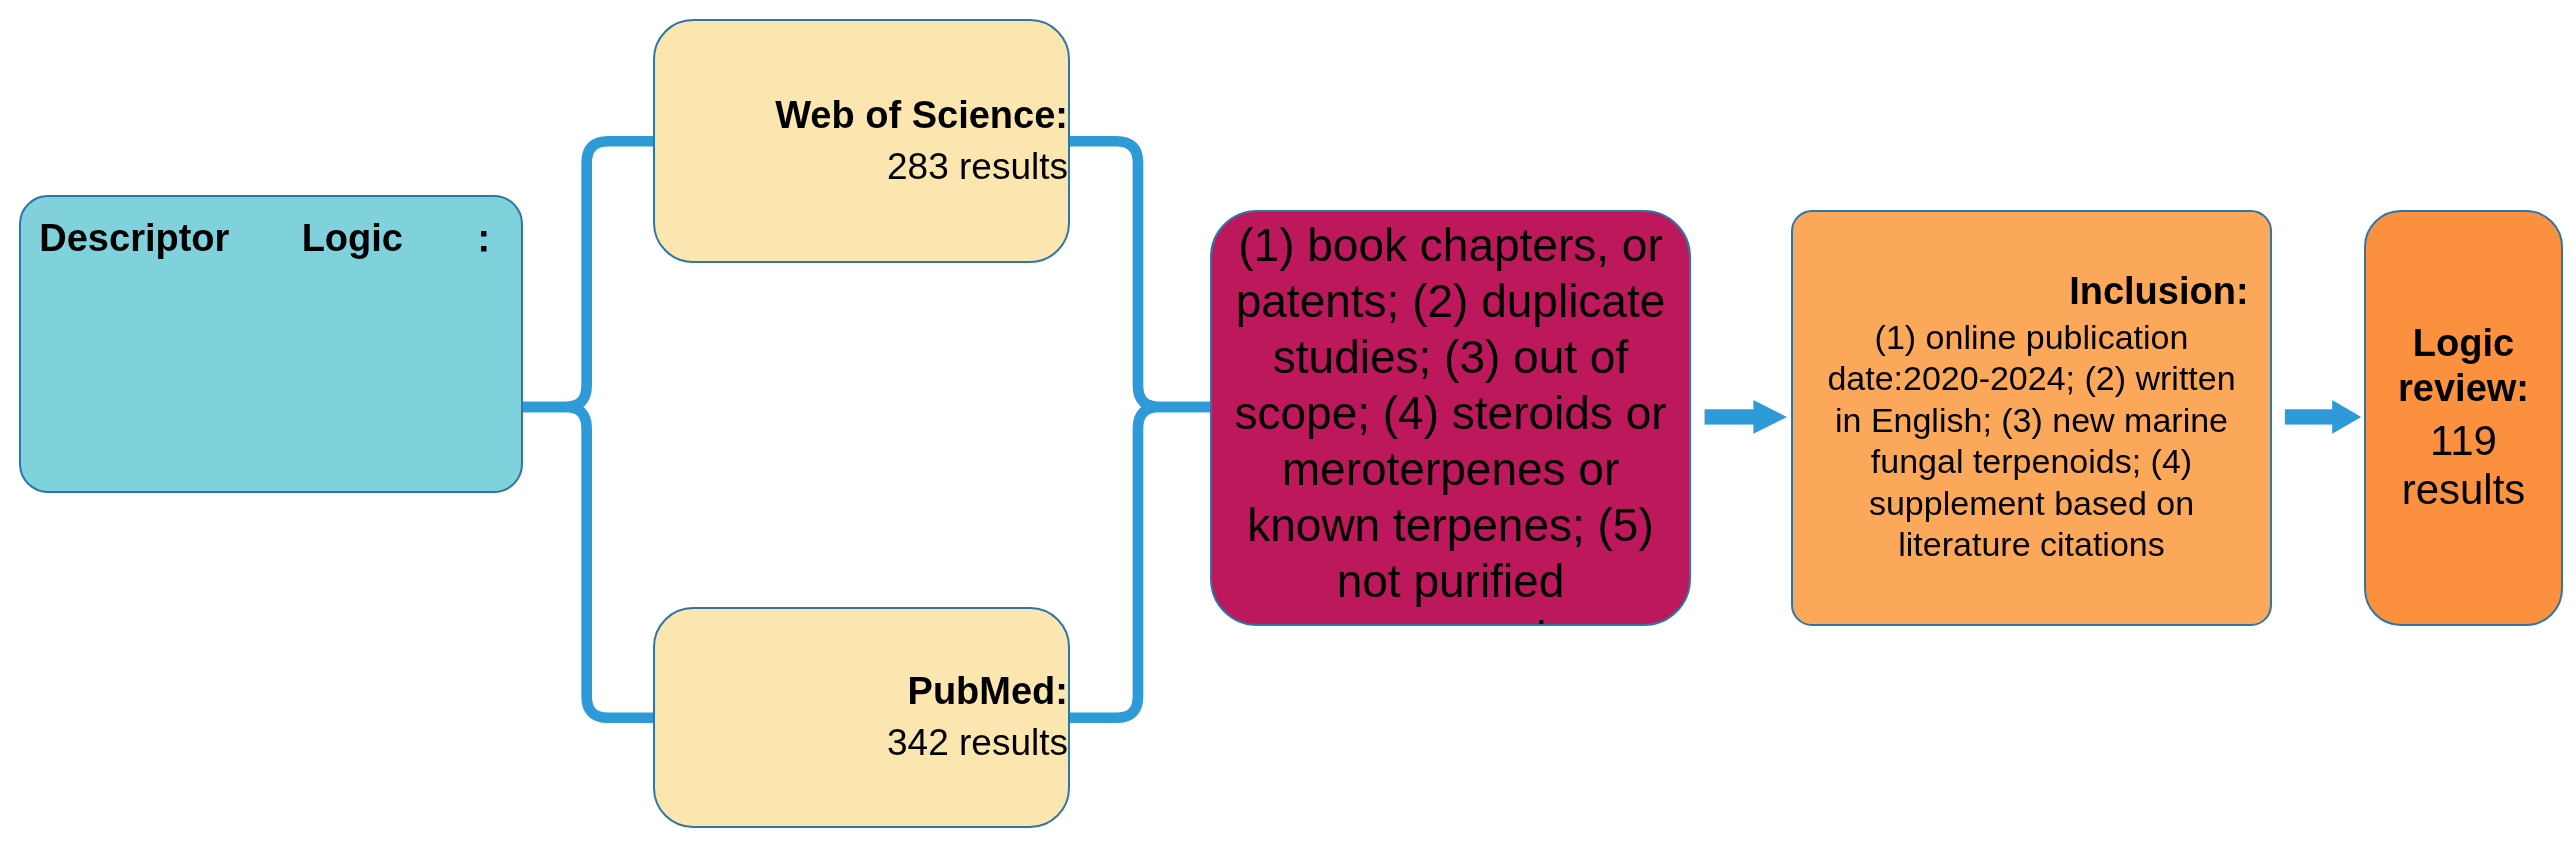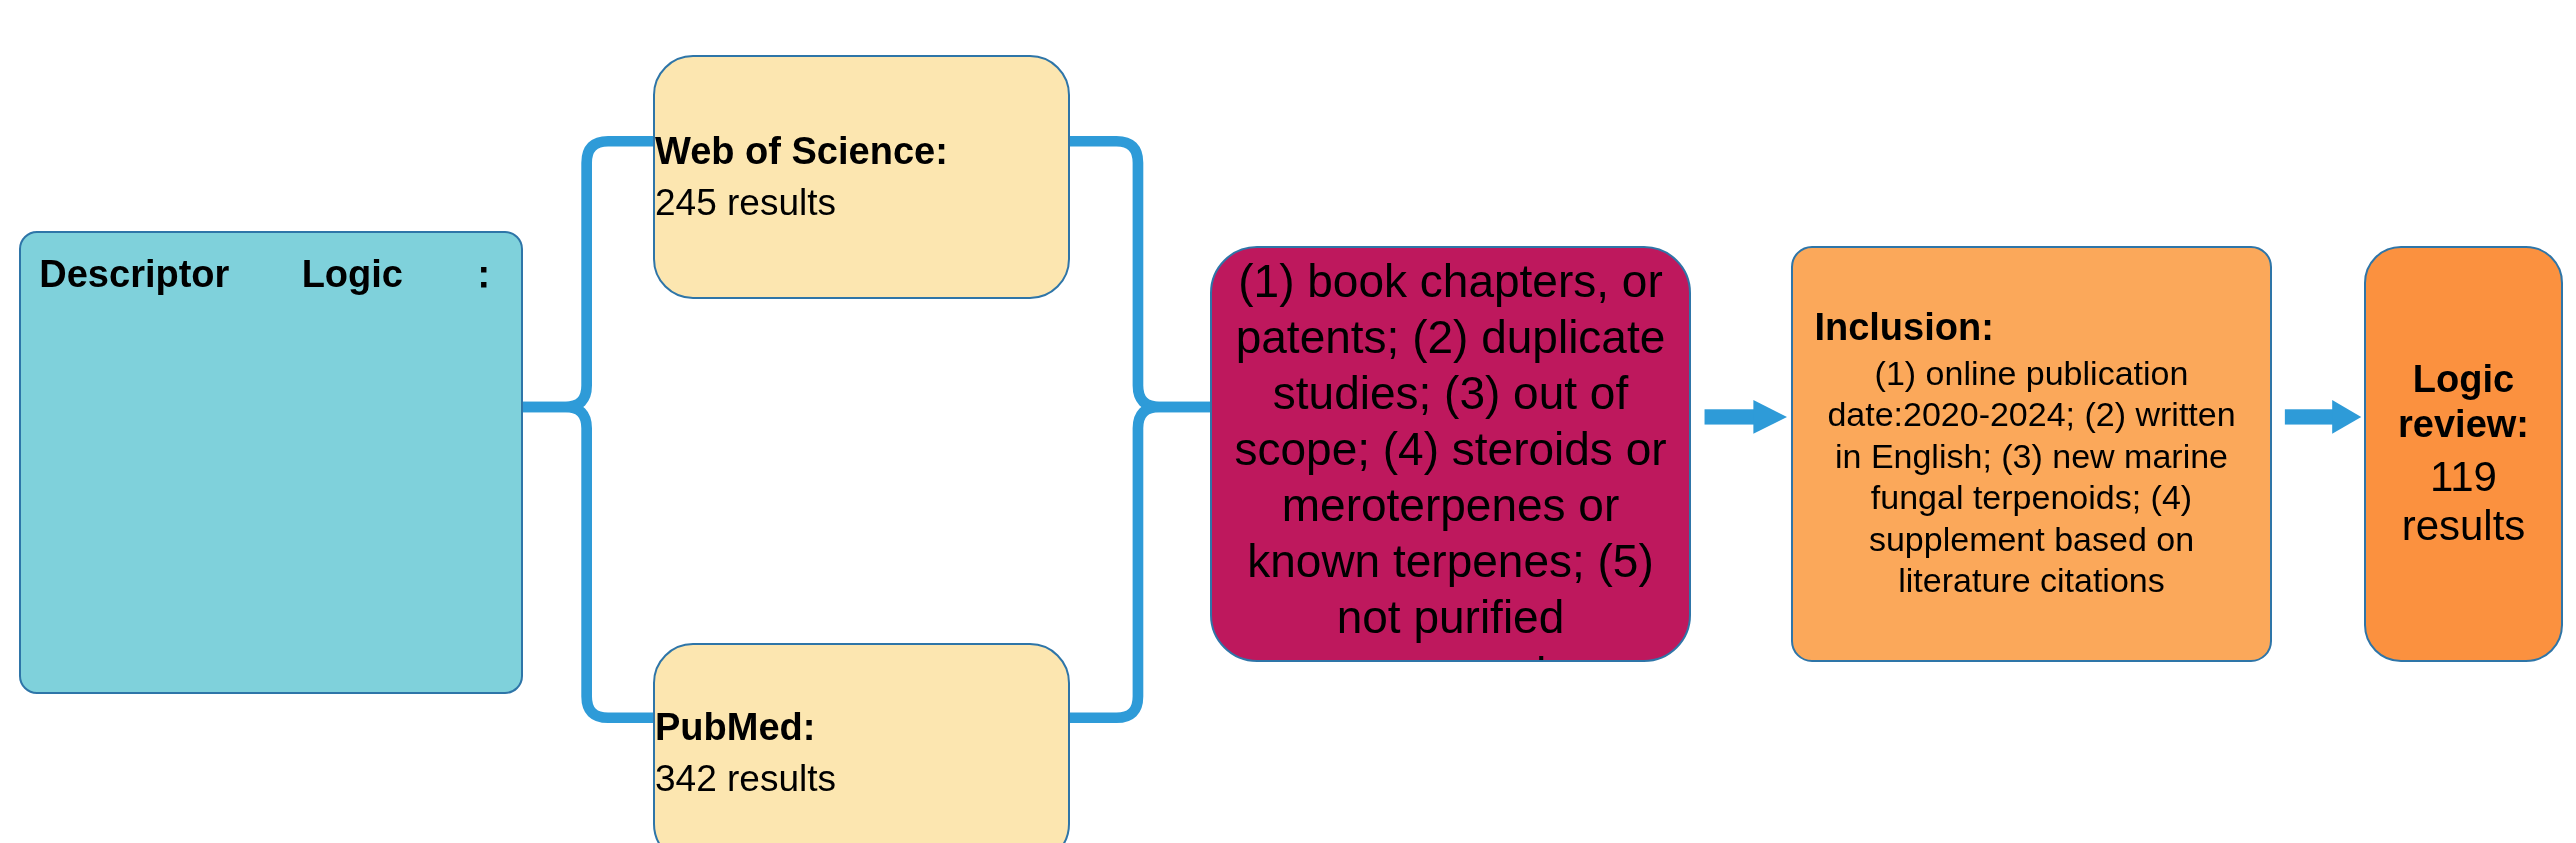--- a/index.html
+++ b/index.html
@@ -15,42 +15,41 @@
     overflow: hidden;
     font-family: "Liberation Sans", sans-serif;
   }
 
   .node {
     position: absolute;
     box-sizing: border-box;
     border: 2.3px solid #2E75A8;
     display: flex;
     flex-direction: column;
-    align-items: flex-start;
+    align-items: flex-end;
     justify-content: center;
     text-align: center;
     color: #000000;
     overflow: hidden;
-    margin-top: 36px;
   }
 
   .node .title {
     font-weight: bold;
     line-height: 1.14;
   }
   .node .body {
     line-height: 1.18;
   }
 
   
   #node-descriptor {
     left: 19px;  top: 195px;
-    width: 504px; height: 463px;
+    width: 504px; height: 298px;
     background: #7FD1DB;
-    border-radius: 18px;
+    border-radius: 29px;
     padding: 12.2px 13.7px;
     justify-content: flex-start;
   }
   #node-descriptor .title {
     font-size: 38px;
     width: 100%;
     text-align: justify;
     text-align-last: justify;
     padding: 7.6px 4.6px 3.1px 4.6px;
     box-sizing: border-box;
@@ -145,21 +144,21 @@
       <polygon points="3054,524 3092,546 3054,568"></polygon>
     </g>
   </svg>
 
   <div class="node" id="node-descriptor">
     <div class="title">Descriptor Logic：</div>
   </div>
 
   <div class="node node-source" id="node-wos">
     <div class="title">Web of Science:</div>
-    <div class="body">245 results</div>
+    <div class="body">283 results</div>
   </div>
 
   <div class="node node-source" id="node-pubmed">
     <div class="title">PubMed:</div>
     <div class="body">342 results</div>
   </div>
 
   <div class="node" id="node-exclusion">
     <div class="title">Exclusion:</div>
     <div class="body">(1) book chapters, or patents; (2) duplicate studies; (3) out of scope; (4) steroids or meroterpenes or known terpenes; (5) not purified compounds</div>

